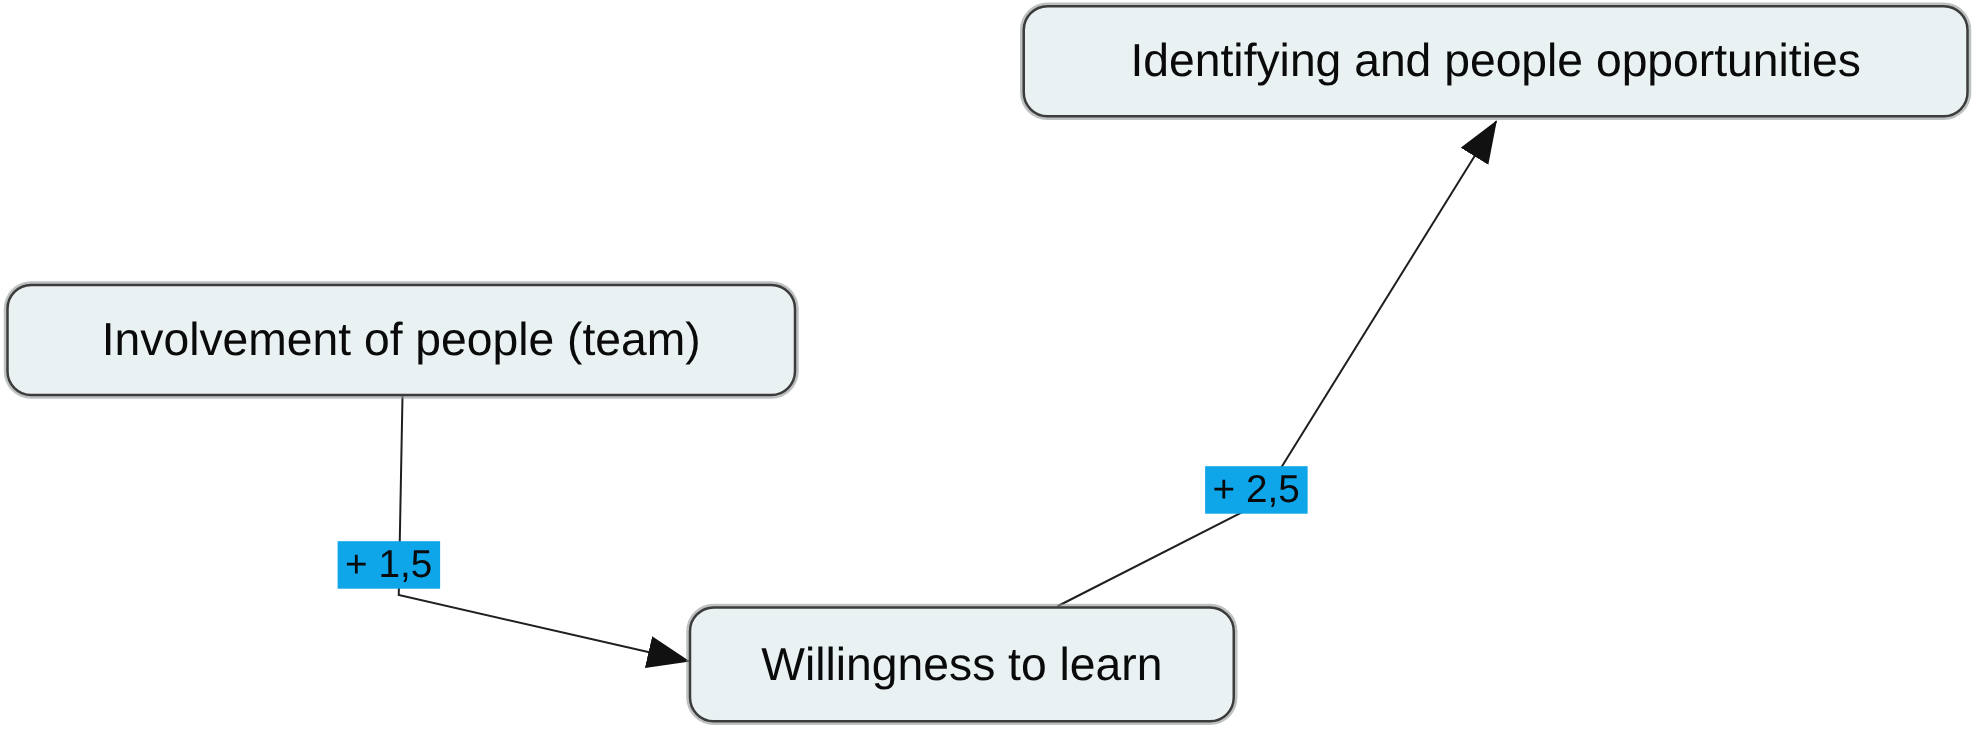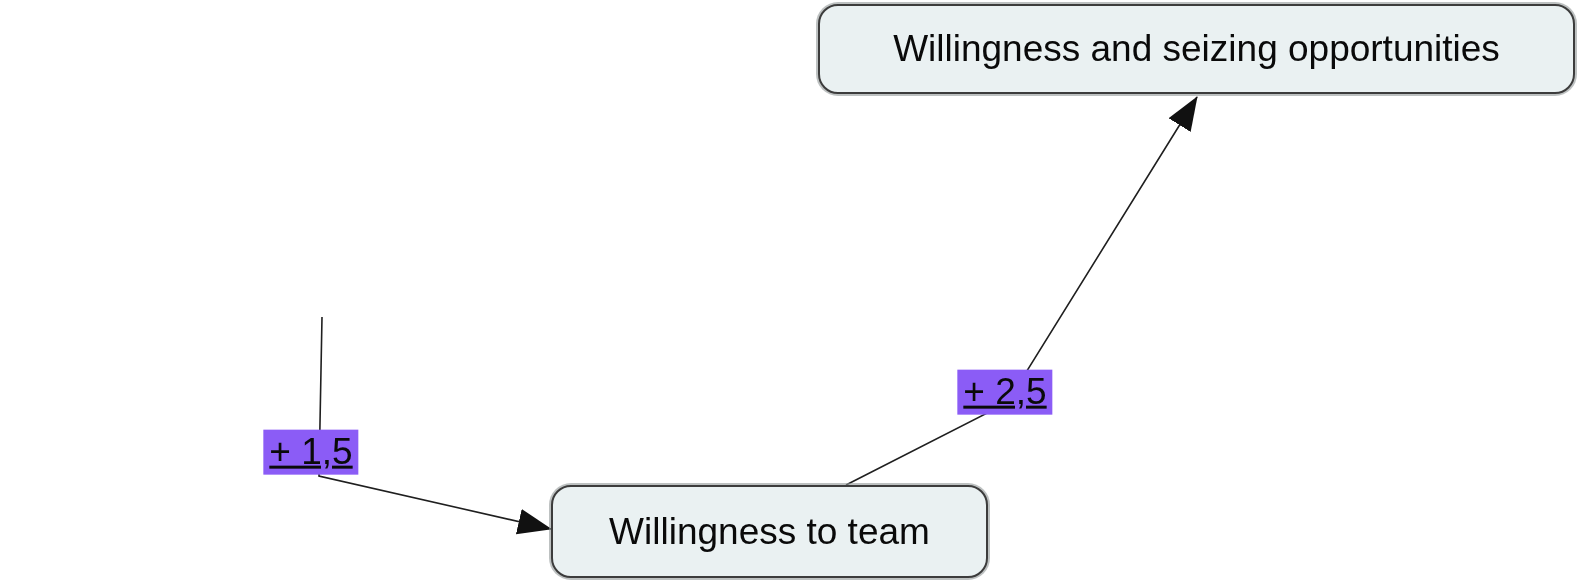--- a/index.html
+++ b/index.html
@@ -11,45 +11,48 @@
   .edge{fill:none;stroke:#1f1f1f;stroke-width:1.6px;}
   .node{
     position:absolute;box-sizing:border-box;
     display:flex;align-items:center;justify-content:center;
     background:#eaf1f2;border:2px solid #3c3c3c;border-radius:20px;
     box-shadow:0 0 0 2px rgba(145,152,152,0.6);
     font-size:37px;color:#0a0a0a;white-space:nowrap;text-align:center;
   }
   .edge-label{
     position:absolute;transform:translate(-50%,-50%);
-    background:#8b5cf6;padding:2px 6px;
-    font-size:37px;color:#0a0a0a;white-space:nowrap;line-height:1.1;text-decoration:underline;
+    background:#0ea5e9;padding:2px 6px;
+    font-size:31px;color:#0a0a0a;white-space:nowrap;line-height:1.1;
   }
 </style>
 </head>
 <body>
 
 <div class="canvas">
 
   <svg class="edges" width="1583" height="584" viewBox="0 0 1583 584" aria-hidden="true">
     <defs>
       <marker id="arrow" markerUnits="userSpaceOnUse" markerWidth="36" markerHeight="28" refX="33" refY="14" orient="auto">
         <path d="M0,1 L34,14 L0,27 Z" fill="#111111"></path>
       </marker>
     </defs>
     <polyline class="edge" points="322,317 319,476 551,529" marker-end="url(#arrow)"></polyline>
     <polyline class="edge" points="846,485 1007,403 1197,97" marker-end="url(#arrow)"></polyline>
   </svg>
 
   <div class="node" style="left:818px;top:4px;width:757px;height:90px;">
-    <span>Willingness and seizing opportunities</span>
+    <span>Identifying and people opportunities</span>
   </div>
 
+  <div class="node" style="left:5px;top:227px;width:632px;height:90px;">
+    <span>Involvement of people (team)</span>
+  </div>
 
   <div class="node" style="left:551px;top:485px;width:437px;height:93px;">
-    <span>Willingness to team</span>
+    <span>Willingness to learn</span>
   </div>
 
   <div class="edge-label" style="left:311px;top:452px;">+ 1,5</div>
 
   <div class="edge-label" style="left:1005px;top:392px;">+ 2,5</div>
 
 </div>
 
 </body></html>

